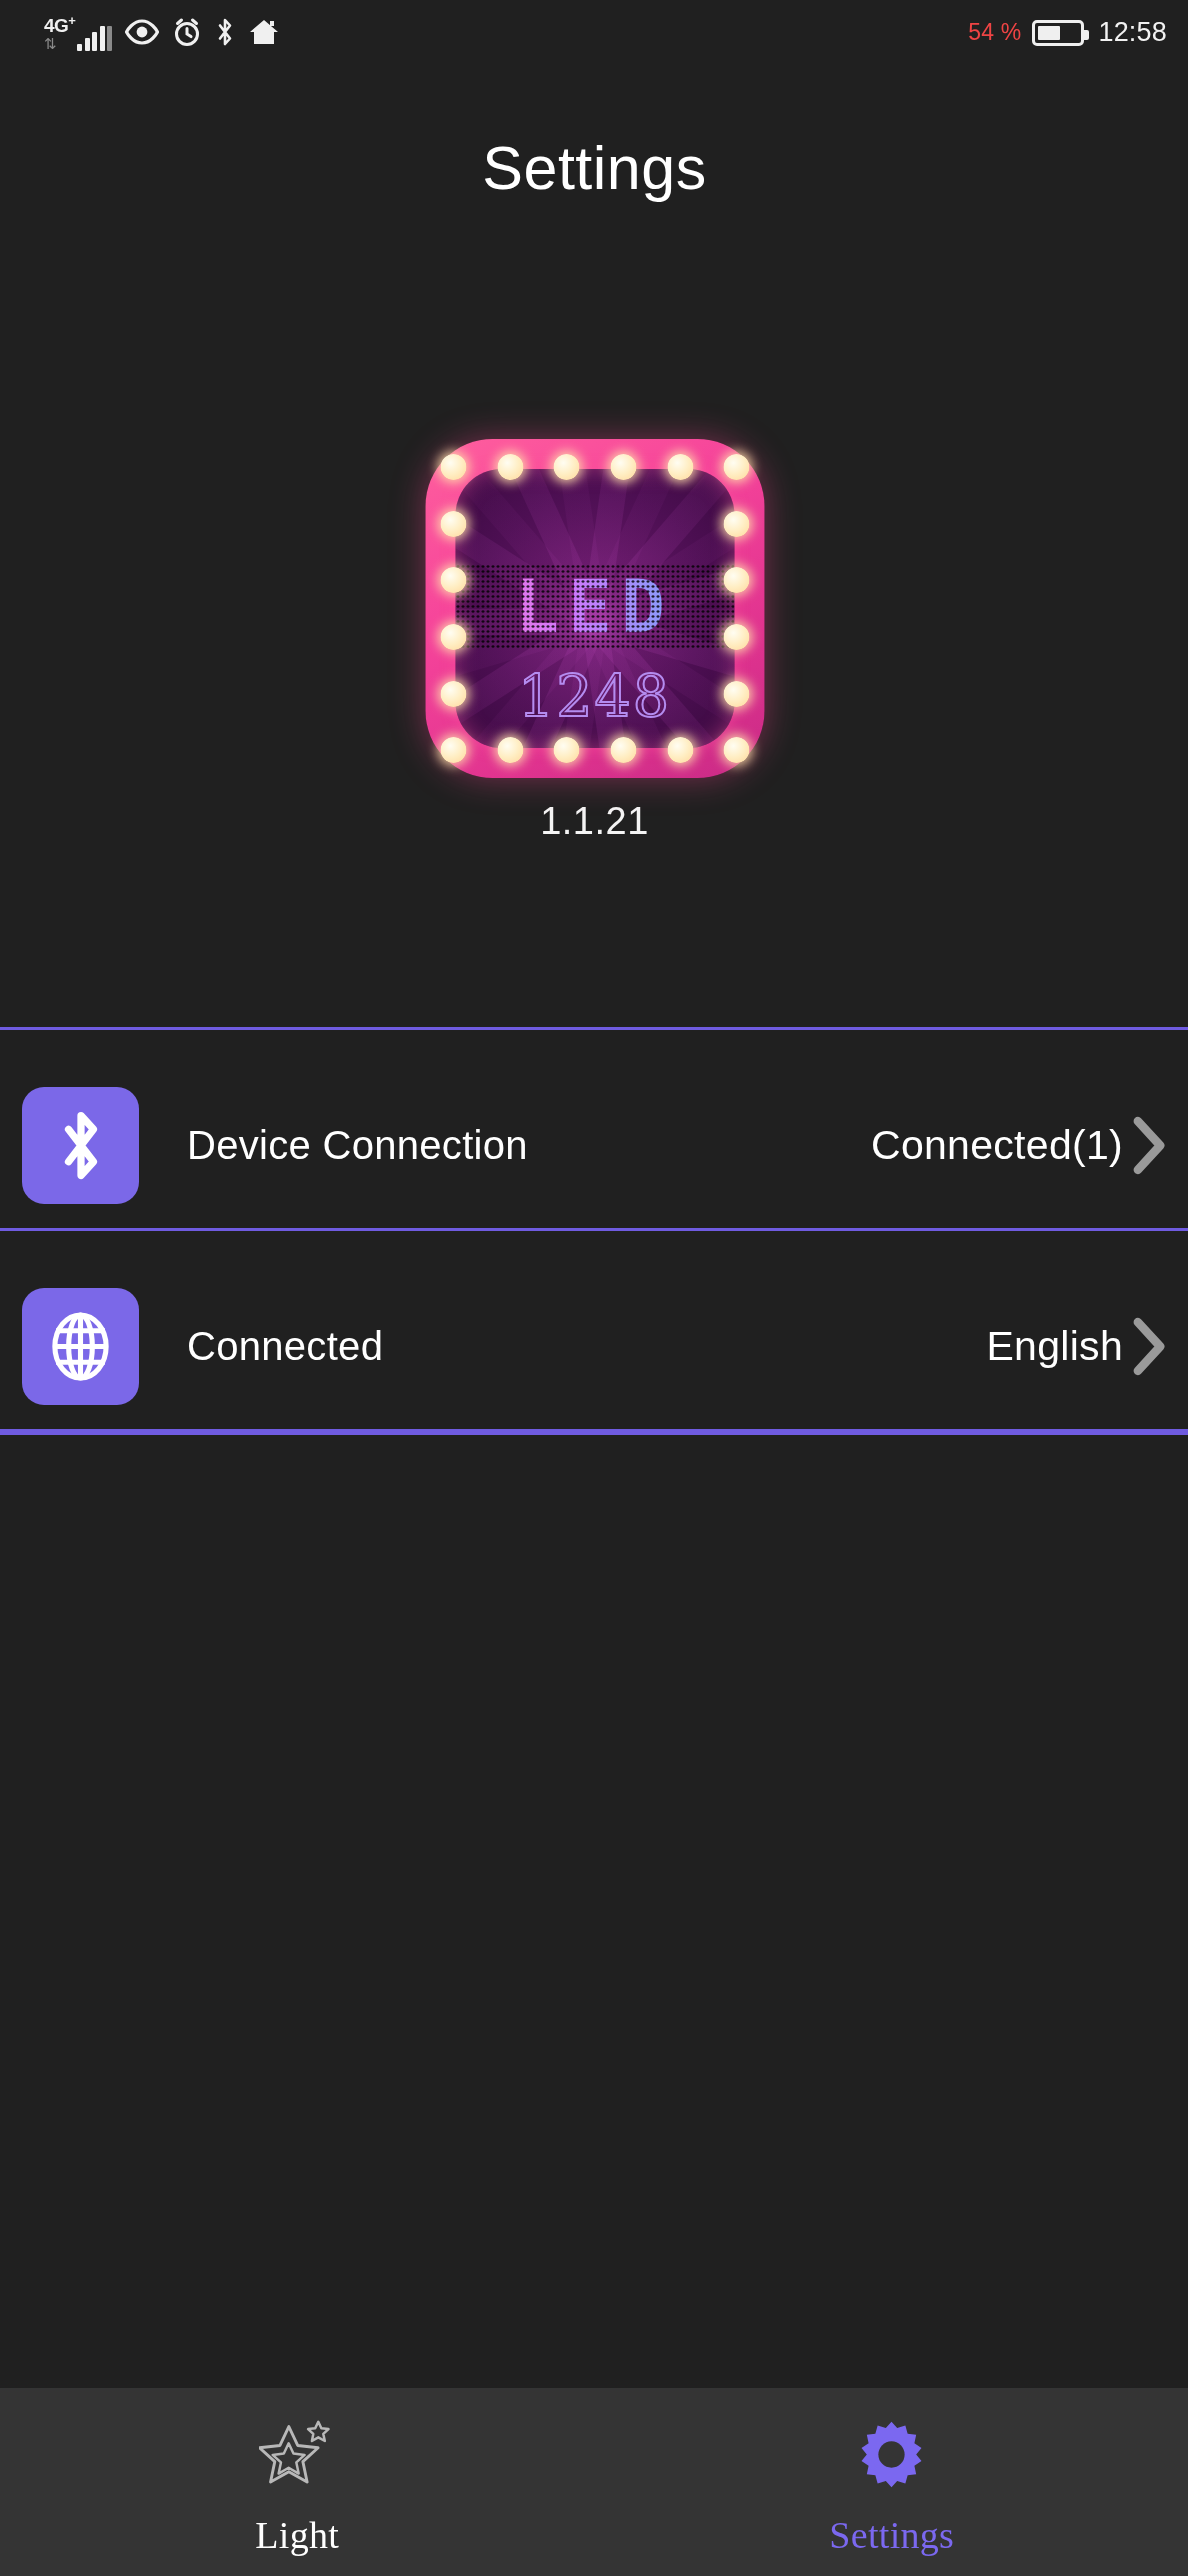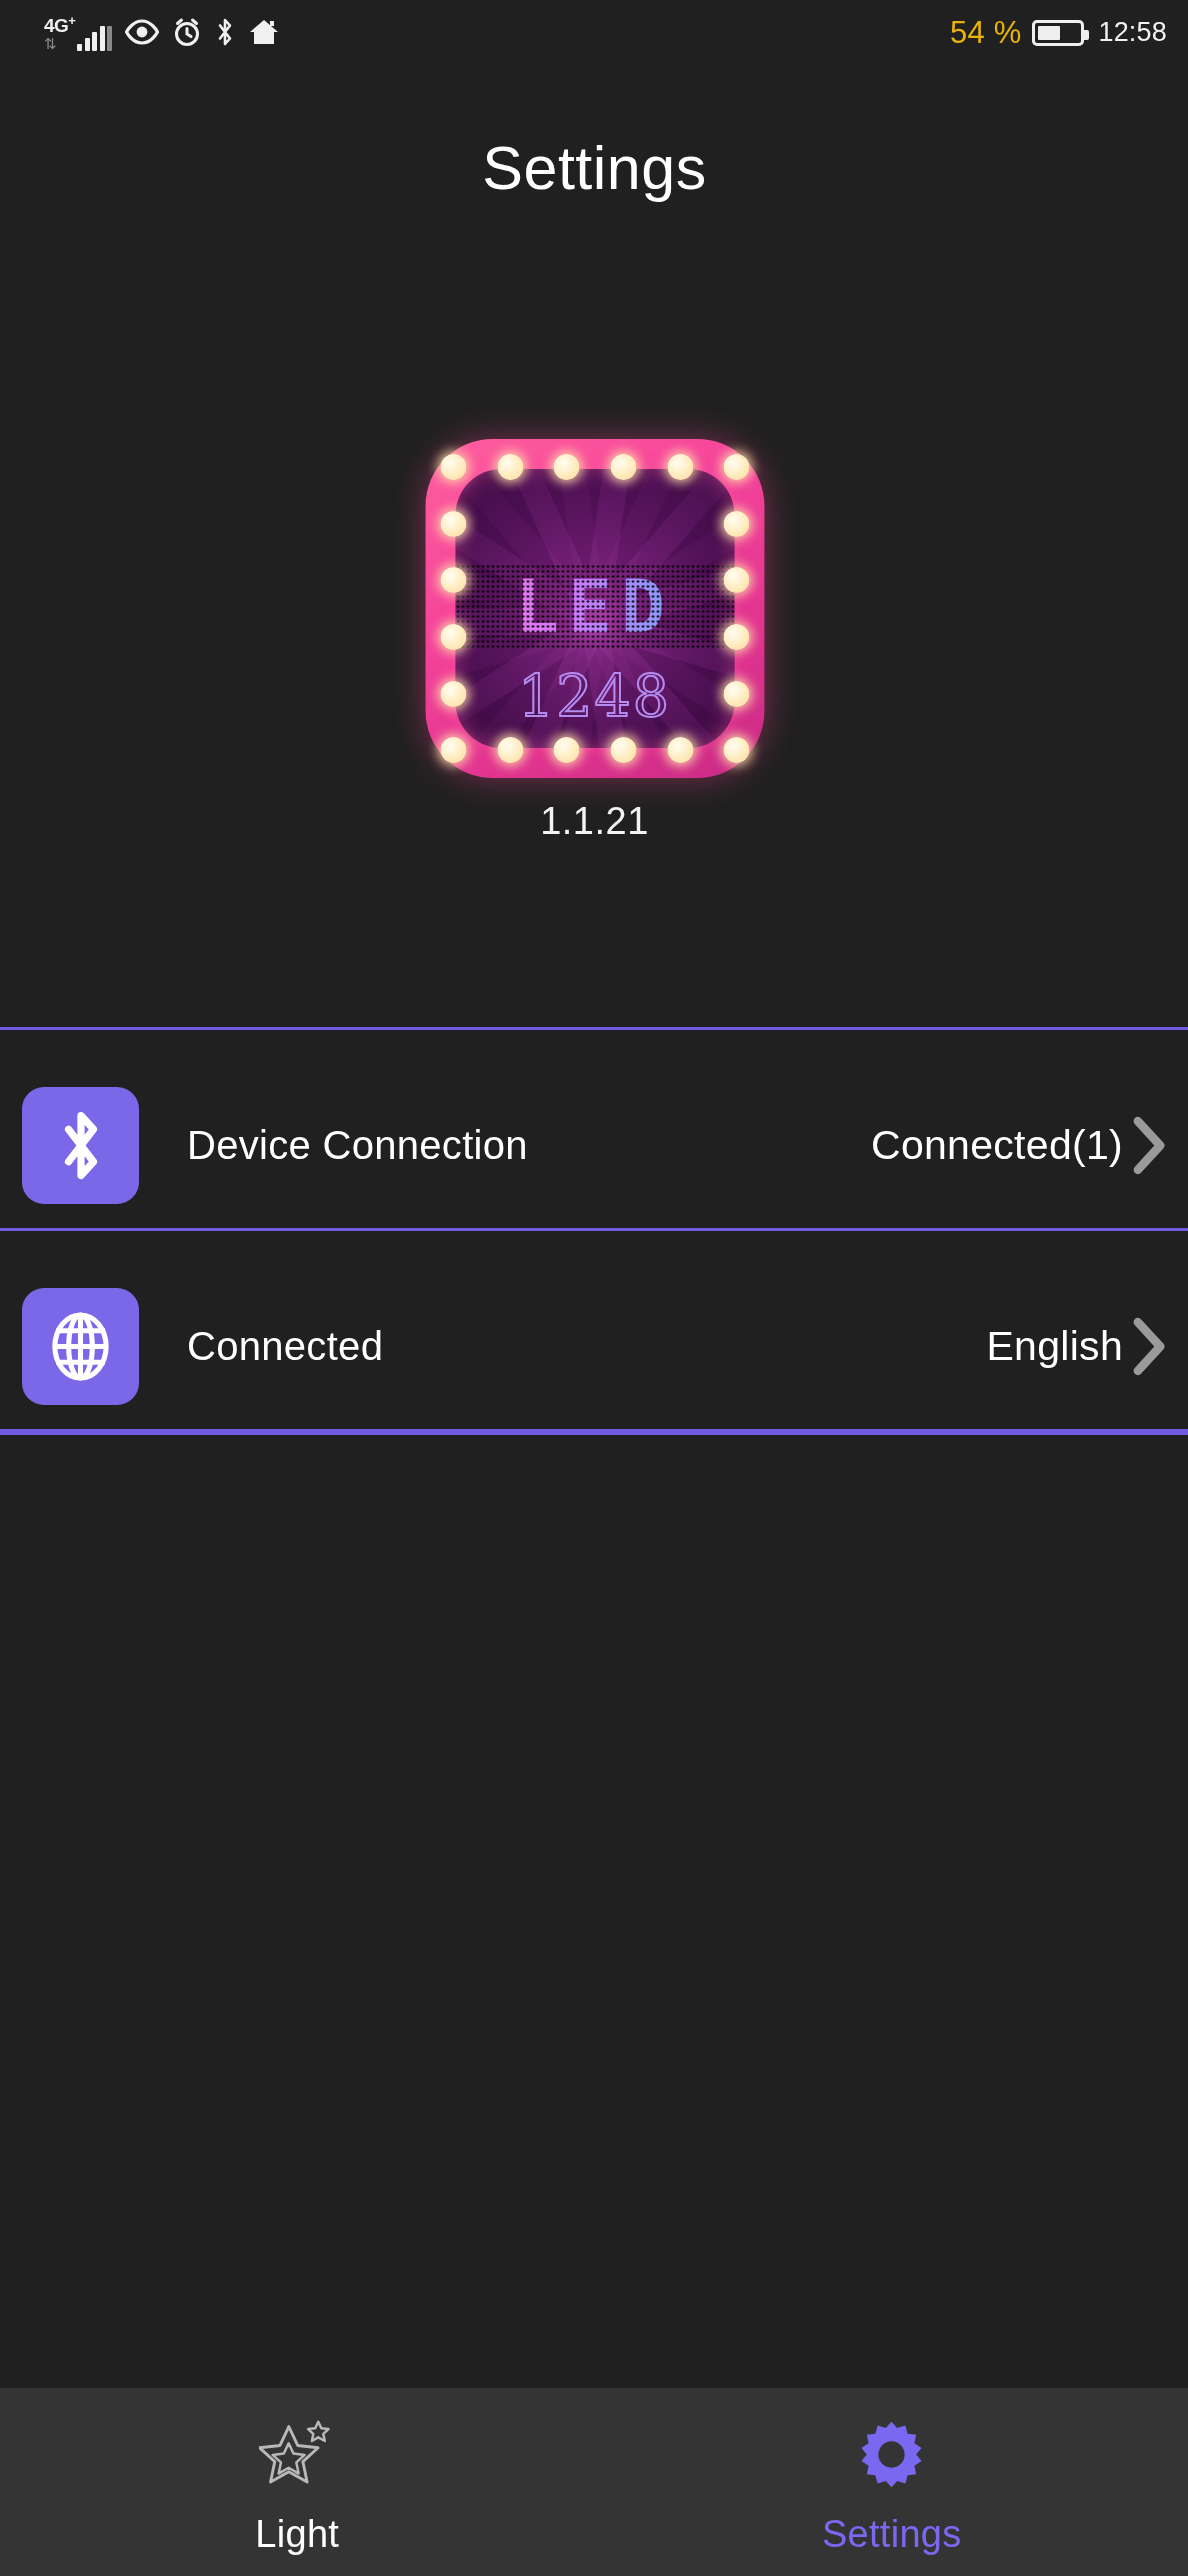--- a/index.html
+++ b/index.html
@@ -25,21 +25,21 @@
   .net-gen{ font-size:19px; font-weight:bold; color:#f0f0f0; letter-spacing:-0.5px; }
   .net-ar{ font-size:15px; color:#8a8a8a; margin-top:1px; letter-spacing:-1px; }
   .bars{ display:flex; align-items:flex-end; gap:2.5px; height:26px; }
   .bars i{ width:5px; background:#f0f0f0; display:block; border-radius:1px; }
   .bars i:nth-child(1){ height:7px; }
   .bars i:nth-child(2){ height:13px; }
   .bars i:nth-child(3){ height:19px; }
   .bars i:nth-child(4){ height:25px; }
   .bars i:nth-child(5){ height:25px; background:#8a8a8a; }
   .sb-ico{ display:block; }
-  .pct{ font-size:31px; color:#eab308; letter-spacing:0.2px; }
+  .pct{ font-size:23px; color:#ef4444; letter-spacing:0.2px; }
   .batt{
     width:52px; height:26px; border:3px solid #efefef; border-radius:5px;
     position:relative; padding:3px;
   }
   .batt::after{
     content:""; position:absolute; right:-8px; top:7px;
     width:5px; height:10px; background:#efefef; border-radius:0 2px 2px 0;
   }
   .batt span{ display:block; height:100%; width:54%; background:#efefef; border-radius:1px; }
   .clock{ font-size:27px; color:#f2f2f2; letter-spacing:0.2px; margin-left:3px; }
@@ -111,21 +111,21 @@
     width:117px; height:117px; border-radius:22px; flex:none;
     background:#7b68e8; display:flex; align-items:center; justify-content:center;
   }
   .row-label{ font-size:40px; color:#ffffff; margin-left:48px; flex:1; letter-spacing:0.3px; }
   .row-value{ font-size:41px; color:#ffffff; letter-spacing:0.3px; }
   .chev{ margin-left:4px; flex:none; }
 
   
   .navbar{
     position:absolute; left:0; bottom:0; width:1189px; height:188px;
-    background:#343434; display:flex; align-items:flex-start;
+    background:#343434; display:flex; align-items:flex-start;font-family:Liberation Serif, serif;
   }
   .nav-item{
     flex:1; height:100%; display:flex; flex-direction:column;
     align-items:center; justify-content:center; gap:18px; padding-top:6px;
   }
   .nav-ico{ height:81px; display:flex; align-items:center; justify-content:center; }
   .nav-label{ font-size:38px; color:#ffffff; letter-spacing:0.3px; }
   .nav-item.active .nav-label{ color:#7b68f0; }
 </style>
 </head>

